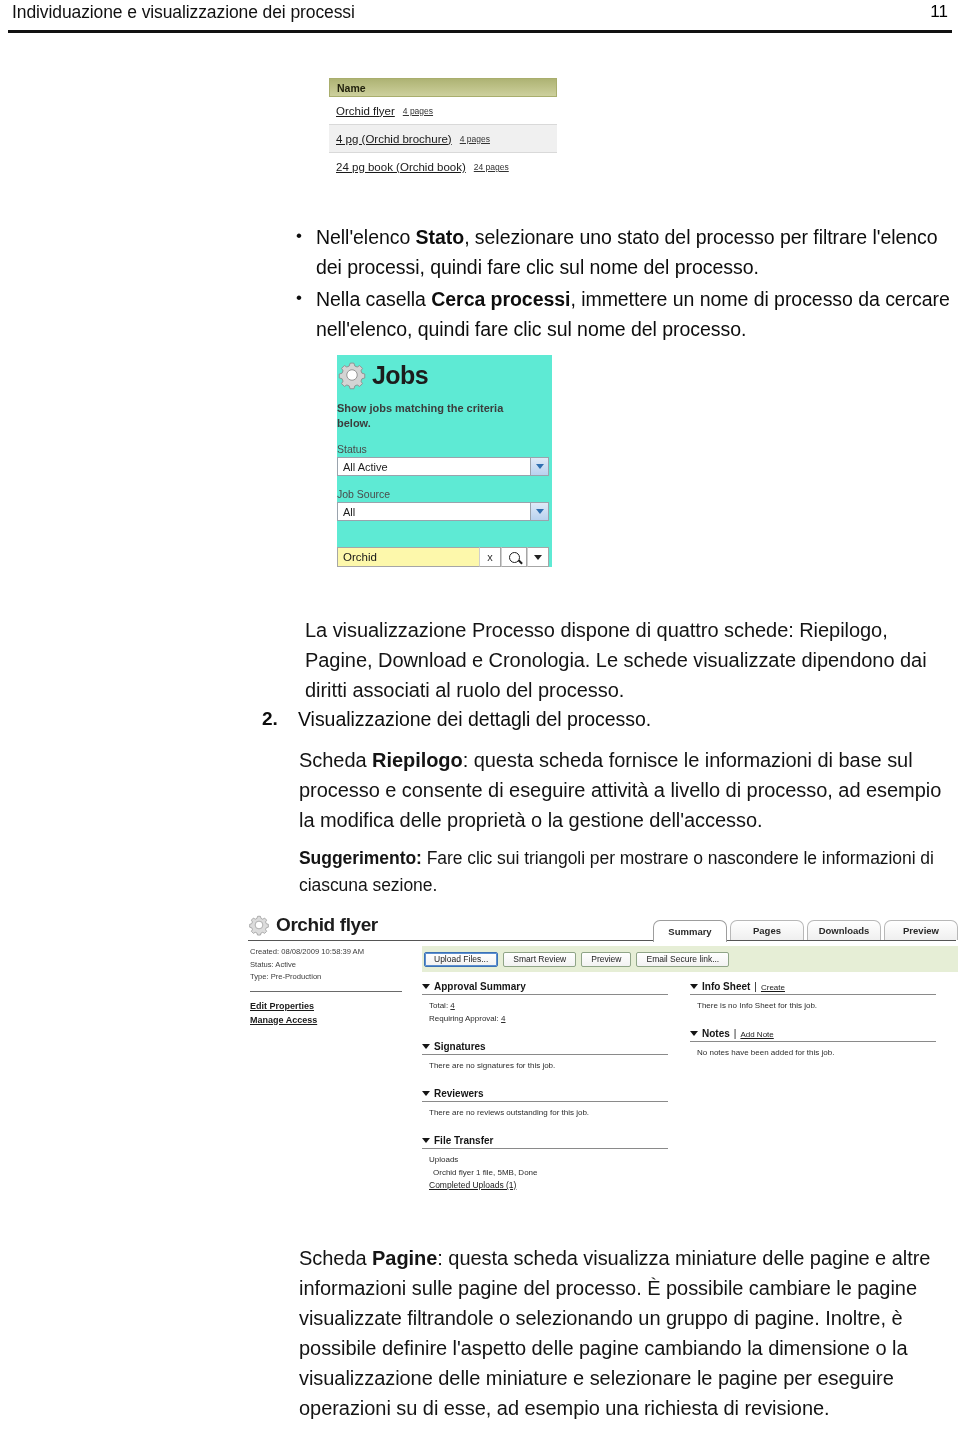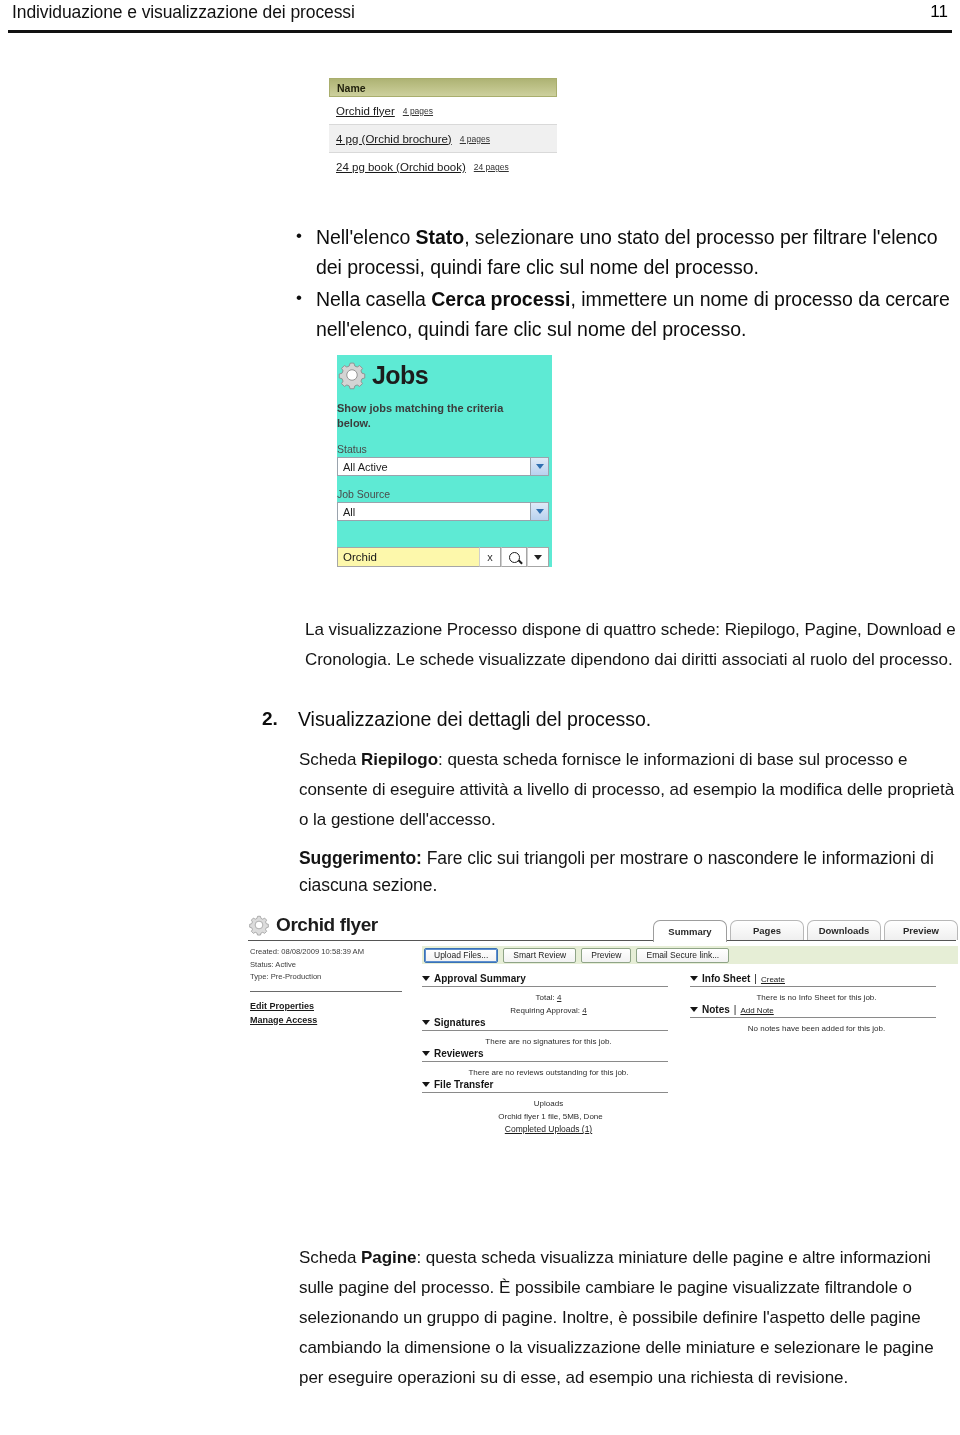--- a/index.html
+++ b/index.html
@@ -41,21 +41,21 @@
     position: absolute;
     left: 8px;
     top: 30px;
     width: 944px;
     height: 2.5px;
     background: #111;
   }
 
   .para {
     position: absolute;
-    font-size: 17px;
+    font-size: 20px;
     line-height: 30px;
     color: #141414;
     letter-spacing: -0.05px;
   }
   .para b { font-weight: bold; }
 
   .bullet-list {
     position: absolute;
     left: 286px;
     top: 222px;
@@ -366,21 +366,21 @@
     color: #1a1a1a;
     text-decoration: underline;
     line-height: 14px;
   }
   .flyer-right {
     flex: 1;
     padding-left: 6px;
   }
   .btnbar {
     background: #e6eed6;
-    height: 18px;
+    height: 26px;
     display: flex;
     align-items: center;
     padding-left: 2px;
     box-sizing: border-box;
   }
   .btn {
     height: 15px;
     border: 1px solid #8fa487;
     border-radius: 2px;
     background: linear-gradient(to bottom, #ffffff 0%, #f2f2f2 100%);
@@ -398,21 +398,20 @@
     border: 1px solid #3b72b5;
     box-shadow: 0 0 0 1px #5d8fd0 inset;
   }
   .cols {
     display: flex;
     margin-top: 9px;
   }
   .col {
     width: 246px;
     margin-right: 22px;
-    text-align: center;
   }
   .sect-head {
     display: flex;
     align-items: baseline;
     font-size: 10px;
     font-weight: bold;
     color: #151515;
     border-bottom: 1px solid #8a8a8a;
     padding-bottom: 2px;
   }
@@ -435,21 +434,21 @@
     text-decoration: underline;
     color: #1a1a1a;
   }
   .sect-body {
     font-size: 8px;
     color: #2c2c2c;
     line-height: 13px;
     padding: 4px 0 0 7px;
   }
   .sect-body .und { text-decoration: underline; }
-  .sect-gap { }
+  .sect-gap { margin-top: 16px; }
   .sect-body .sub { padding-left: 4px; }
   .sect-body .lnk {
     text-decoration: underline;
     color: #1a1a1a;
     font-size: 8.5px;
   }
 </style>
 </head>
 <body>
 

